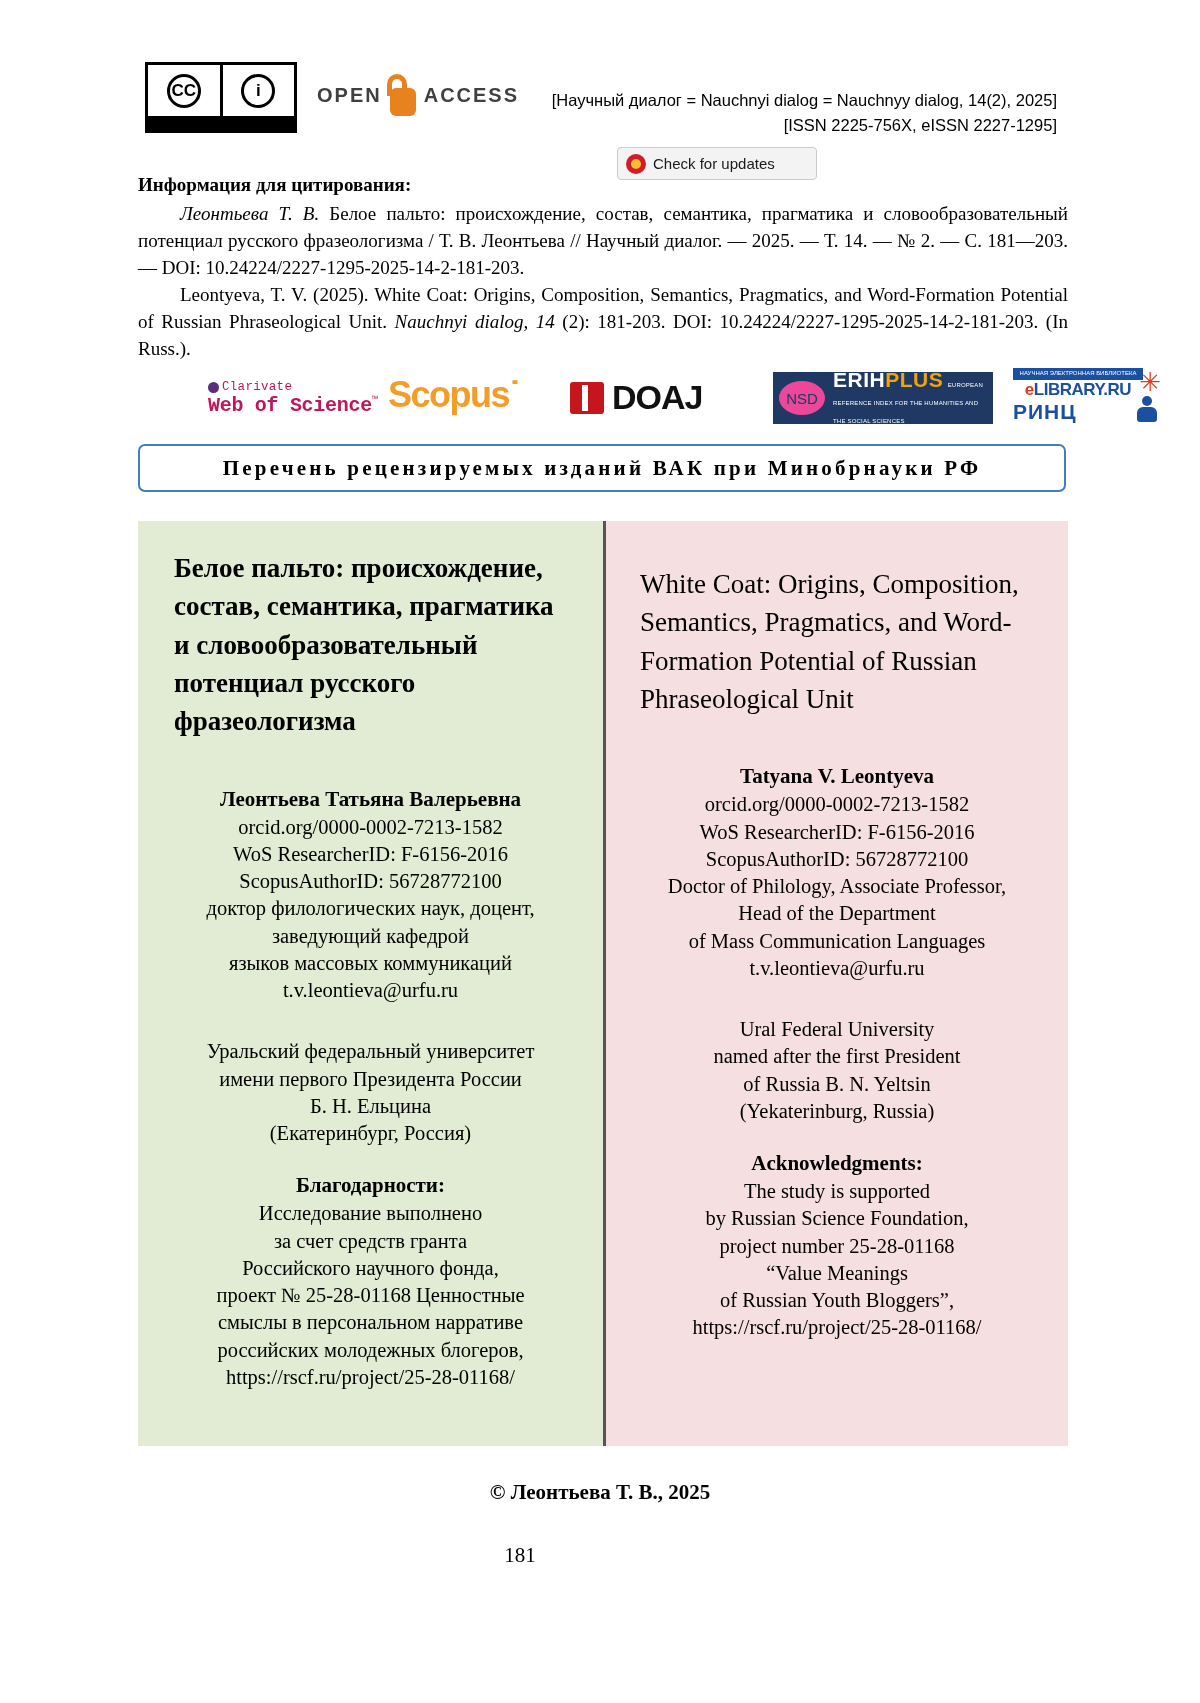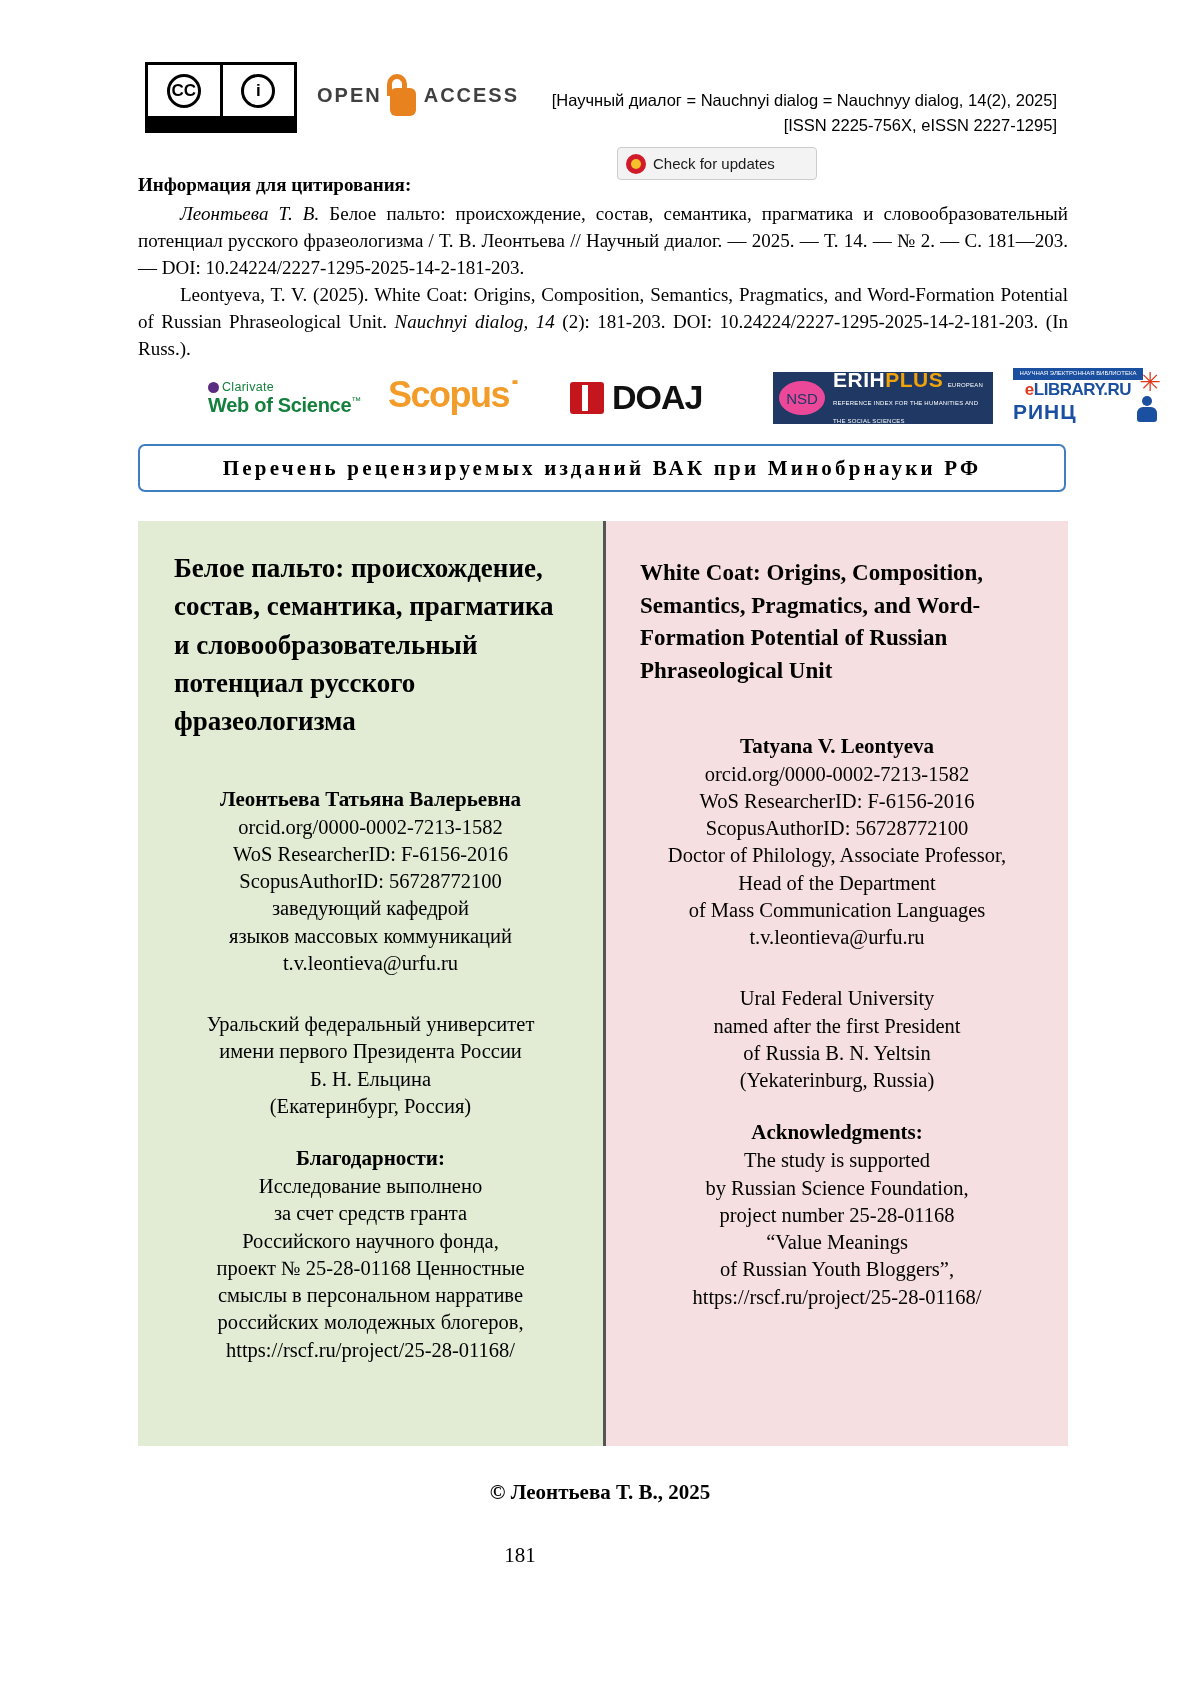--- a/index.html
+++ b/index.html
@@ -185,22 +185,22 @@
     left: 138px;
     top: 372px;
     width: 930px;
     height: 56px;
   }
   .logo { position: absolute; top: 0; }
 
   .wos {
     left: 70px;
     top: 8px;
-    font-family: Liberation Sans, sans-serif;
-    color: #15803d;
+    font-family: Liberation Mono, monospace;
+    color: #be185d;
   }
   .wos .l1 {
     font-size: 12.5px;
     letter-spacing: .3px;
     display: flex;
     align-items: center;
     gap: 3px;
   }
   .wos .l1 .dot {
     width: 11px; height: 11px;
@@ -390,24 +390,24 @@
   .col-ru { background: #e2ebd3; }
   .col-en { background: #f6dfe0; border-left: 3px solid #555555; }
 
   .art-title-ru {
     font-size: 27px;
     font-weight: bold;
     line-height: 1.42;
     margin: 0 0 46px 6px;
   }
   .art-title-en {
-    font-size: 23px;
-    font-weight: bold;
+    font-size: 27px;
+    font-weight: normal;
     line-height: 1.42;
-    margin: 8px 0 46px 4px;
+    margin: 16px 0 46px 4px;
   }
 
   .author {
     text-align: center;
     font-size: 21px;
     font-weight: bold;
     margin-bottom: 2px;
   }
   .centered {
     text-align: center;
@@ -532,20 +532,21 @@
 
   <div class="cols">
 
     <div class="col col-ru">
       <div class="art-title-ru">Белое пальто: происхождение, состав, семантика, прагматика и словообразовательный потенциал русского фразеологизма</div>
 
       <div class="author">Леонтьева Татьяна Валерьевна</div>
       <div class="centered">orcid.org/0000-0002-7213-1582</div>
       <div class="centered">WoS ResearcherID: F-6156-2016</div>
       <div class="centered">ScopusAuthorID: 56728772100</div>
+      <div class="centered">доктор филологических наук, доцент,</div>
       <div class="centered">заведующий кафедрой</div>
       <div class="centered">языков массовых коммуникаций</div>
       <div class="centered">t.v.leontieva@urfu.ru</div>
 
       <div class="gap-lg"></div>
 
       <div class="centered">Уральский федеральный университет</div>
       <div class="centered">имени первого Президента России</div>
       <div class="centered">Б. Н. Ельцина</div>
       <div class="centered">(Екатеринбург, Россия)</div>

